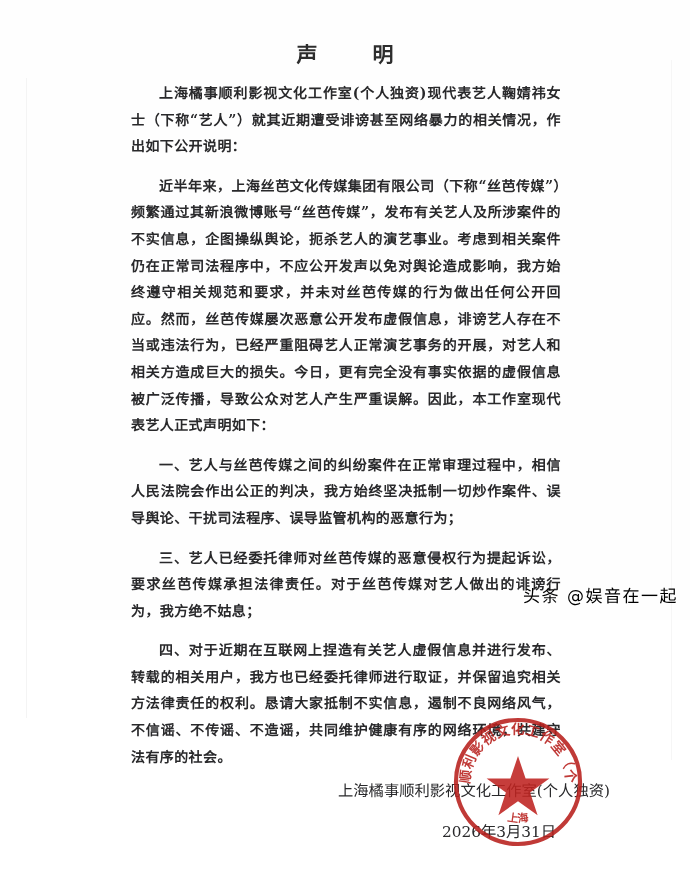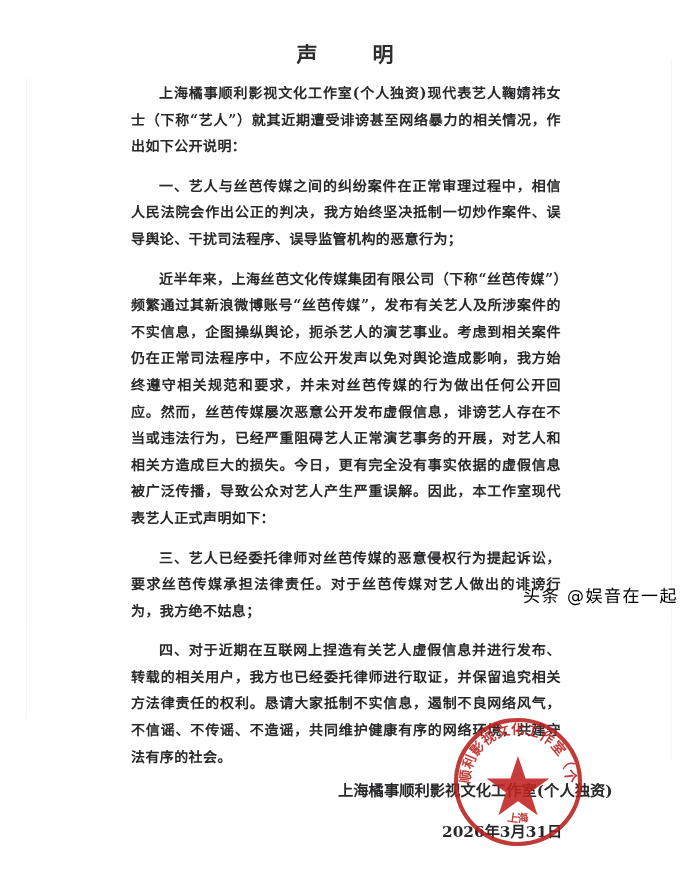--- a/index.html
+++ b/index.html
@@ -79,21 +79,21 @@
   
   #signature-block {
     position: absolute;
     left: 338px;
     top: 778px;
     width: 250px;
     font-size: 15.3px;
     line-height: 27px;
     color: #29292b;
     font-family: "DejaVu Serif", "Liberation Serif", serif;
-    font-weight: 700;
+    font-weight: 400;
     z-index: 2;
   }
   #signature-org {
     white-space: nowrap;
   }
   #signature-date {
     margin-top: 14px;
     padding-left: 104px;
     white-space: nowrap;
   }
@@ -155,22 +155,22 @@
 
 <div id="document-page">
 
   <div id="page-edge-left"></div>
   <div id="page-edge-right"></div>
 
   <div id="doc-title">声　明</div>
 
   <div id="body-block">
     <p class="para">上海橘事顺利影视文化工作室(个人独资)现代表艺人鞠婧祎女士（下称“艺人”）就其近期遭受诽谤甚至网络暴力的相关情况，作出如下公开说明：</p>
+    <p class="para">近半年来，上海丝芭文化传媒集团有限公司（下称“丝芭传媒”）频繁通过其新浪微博账号“丝芭传媒”，发布有关艺人及所涉案件的不实信息，企图操纵舆论，扼杀艺人的演艺事业。考虑到相关案件仍在正常司法程序中，不应公开发声以免对舆论造成影响，我方始终遵守相关规范和要求，并未对丝芭传媒的行为做出任何公开回应。然而，丝芭传媒屡次恶意公开发布虚假信息，诽谤艺人存在不当或违法行为，已经严重阻碍艺人正常演艺事务的开展，对艺人和相关方造成巨大的损失。今日，更有完全没有事实依据的虚假信息被广泛传播，导致公众对艺人产生严重误解。因此，本工作室现代表艺人正式声明如下：</p>
     <p class="para">一、艺人与丝芭传媒之间的纠纷案件在正常审理过程中，相信人民法院会作出公正的判决，我方始终坚决抵制一切炒作案件、误导舆论、干扰司法程序、误导监管机构的恶意行为；</p>
-    <p class="para">近半年来，上海丝芭文化传媒集团有限公司（下称“丝芭传媒”）频繁通过其新浪微博账号“丝芭传媒”，发布有关艺人及所涉案件的不实信息，企图操纵舆论，扼杀艺人的演艺事业。考虑到相关案件仍在正常司法程序中，不应公开发声以免对舆论造成影响，我方始终遵守相关规范和要求，并未对丝芭传媒的行为做出任何公开回应。然而，丝芭传媒屡次恶意公开发布虚假信息，诽谤艺人存在不当或违法行为，已经严重阻碍艺人正常演艺事务的开展，对艺人和相关方造成巨大的损失。今日，更有完全没有事实依据的虚假信息被广泛传播，导致公众对艺人产生严重误解。因此，本工作室现代表艺人正式声明如下：</p>
     <p class="para">三、艺人已经委托律师对丝芭传媒的恶意侵权行为提起诉讼，要求丝芭传媒承担法律责任。对于丝芭传媒对艺人做出的诽谤行为，我方绝不姑息；</p>
     <p class="para">四、对于近期在互联网上捏造有关艺人虚假信息并进行发布、转载的相关用户，我方也已经委托律师进行取证，并保留追究相关方法律责任的权利。恳请大家抵制不实信息，遏制不良网络风气，不信谣、不传谣、不造谣，共同维护健康有序的网络环境，共建守法有序的社会。</p>
 
   </div>
 
   <div id="signature-block">
     <div id="signature-org">上海橘事顺利影视文化工作室(个人独资)</div>
     <div id="signature-date">2026年3月31日</div>
   </div>
 

